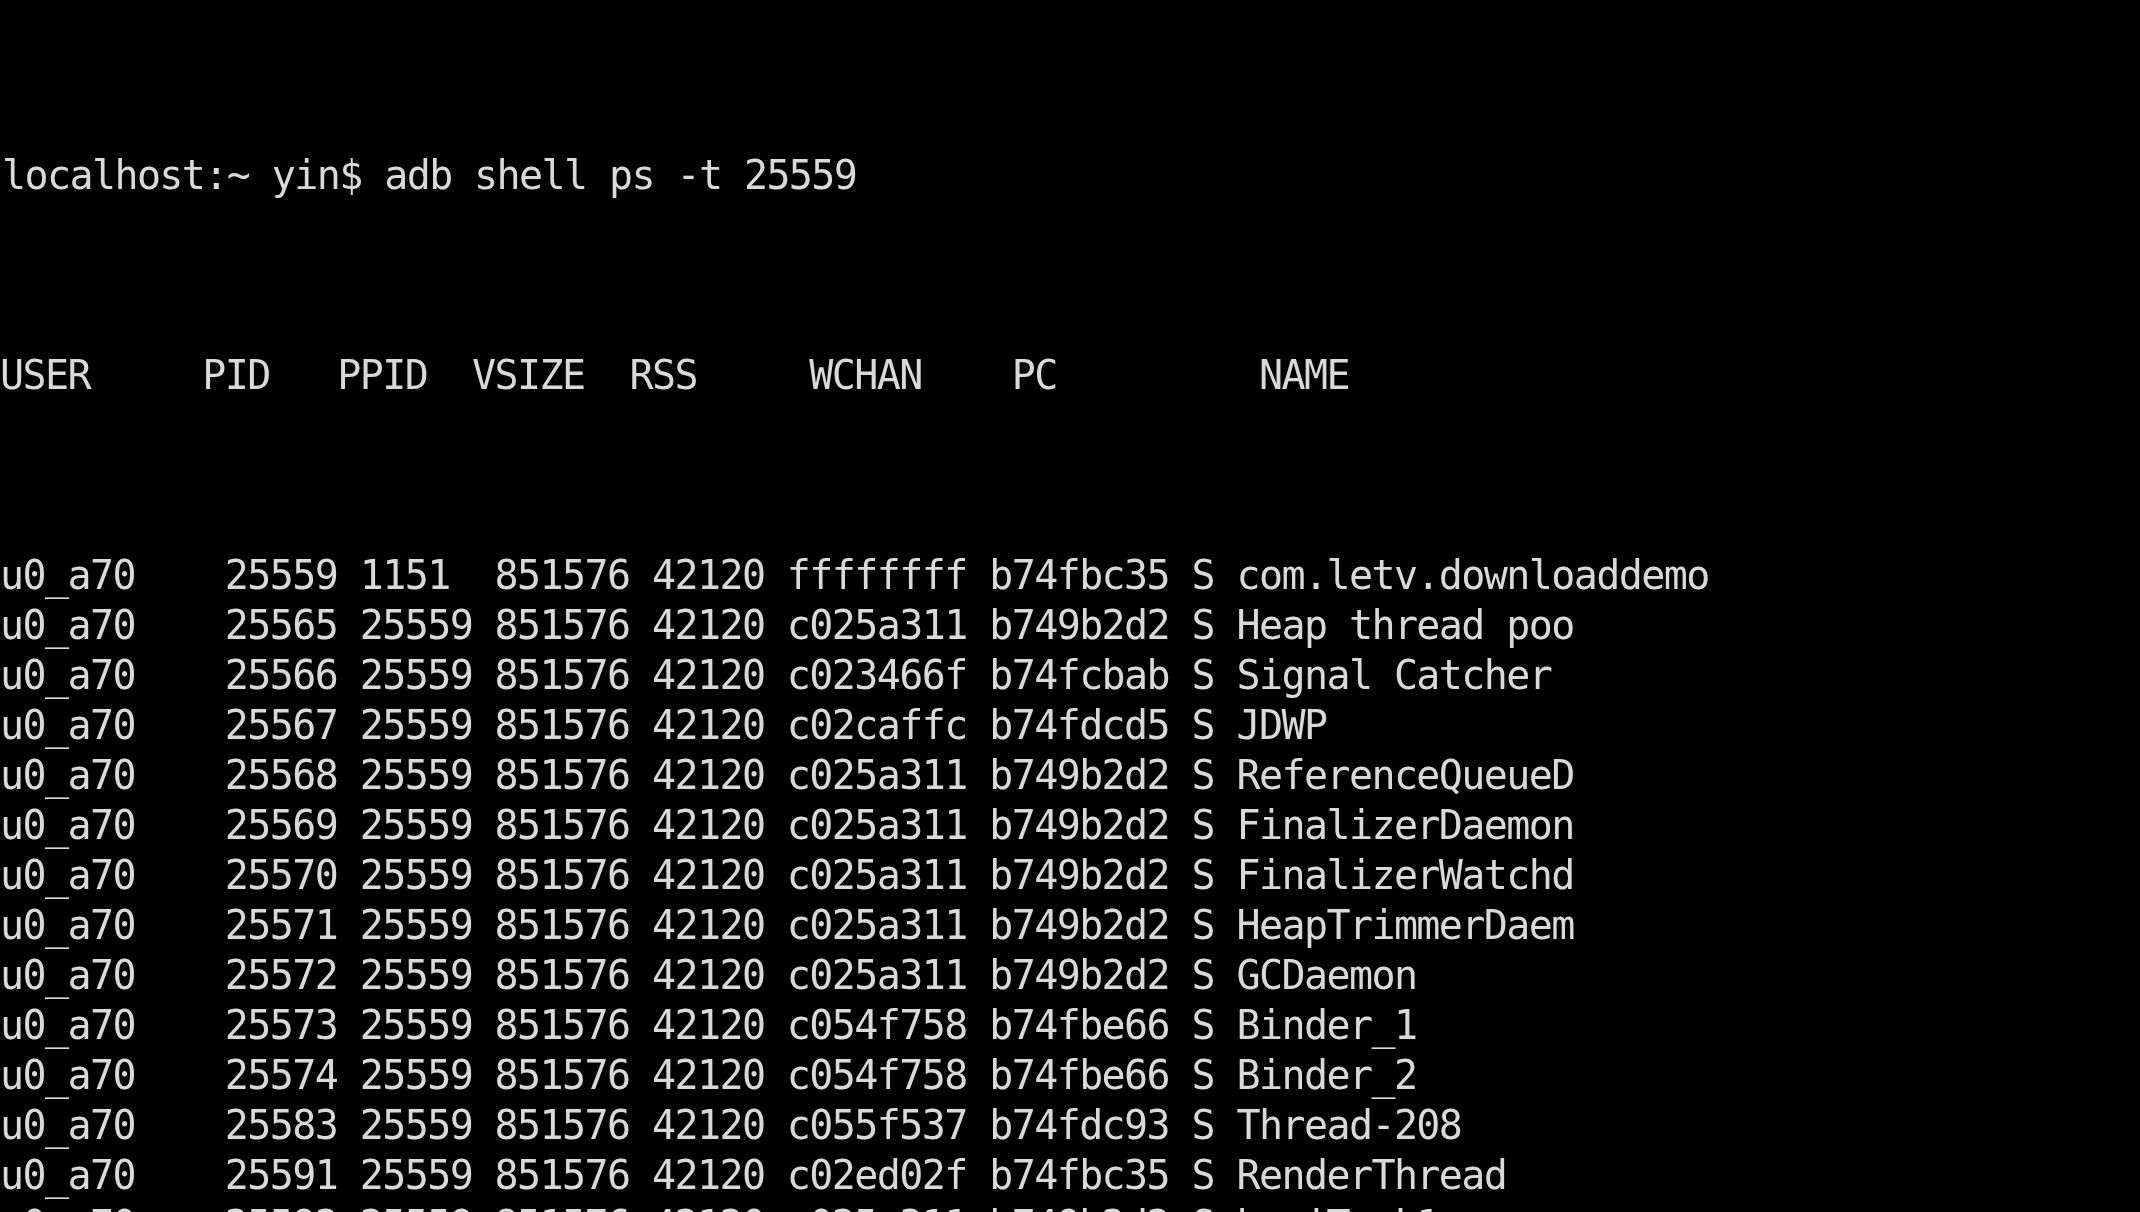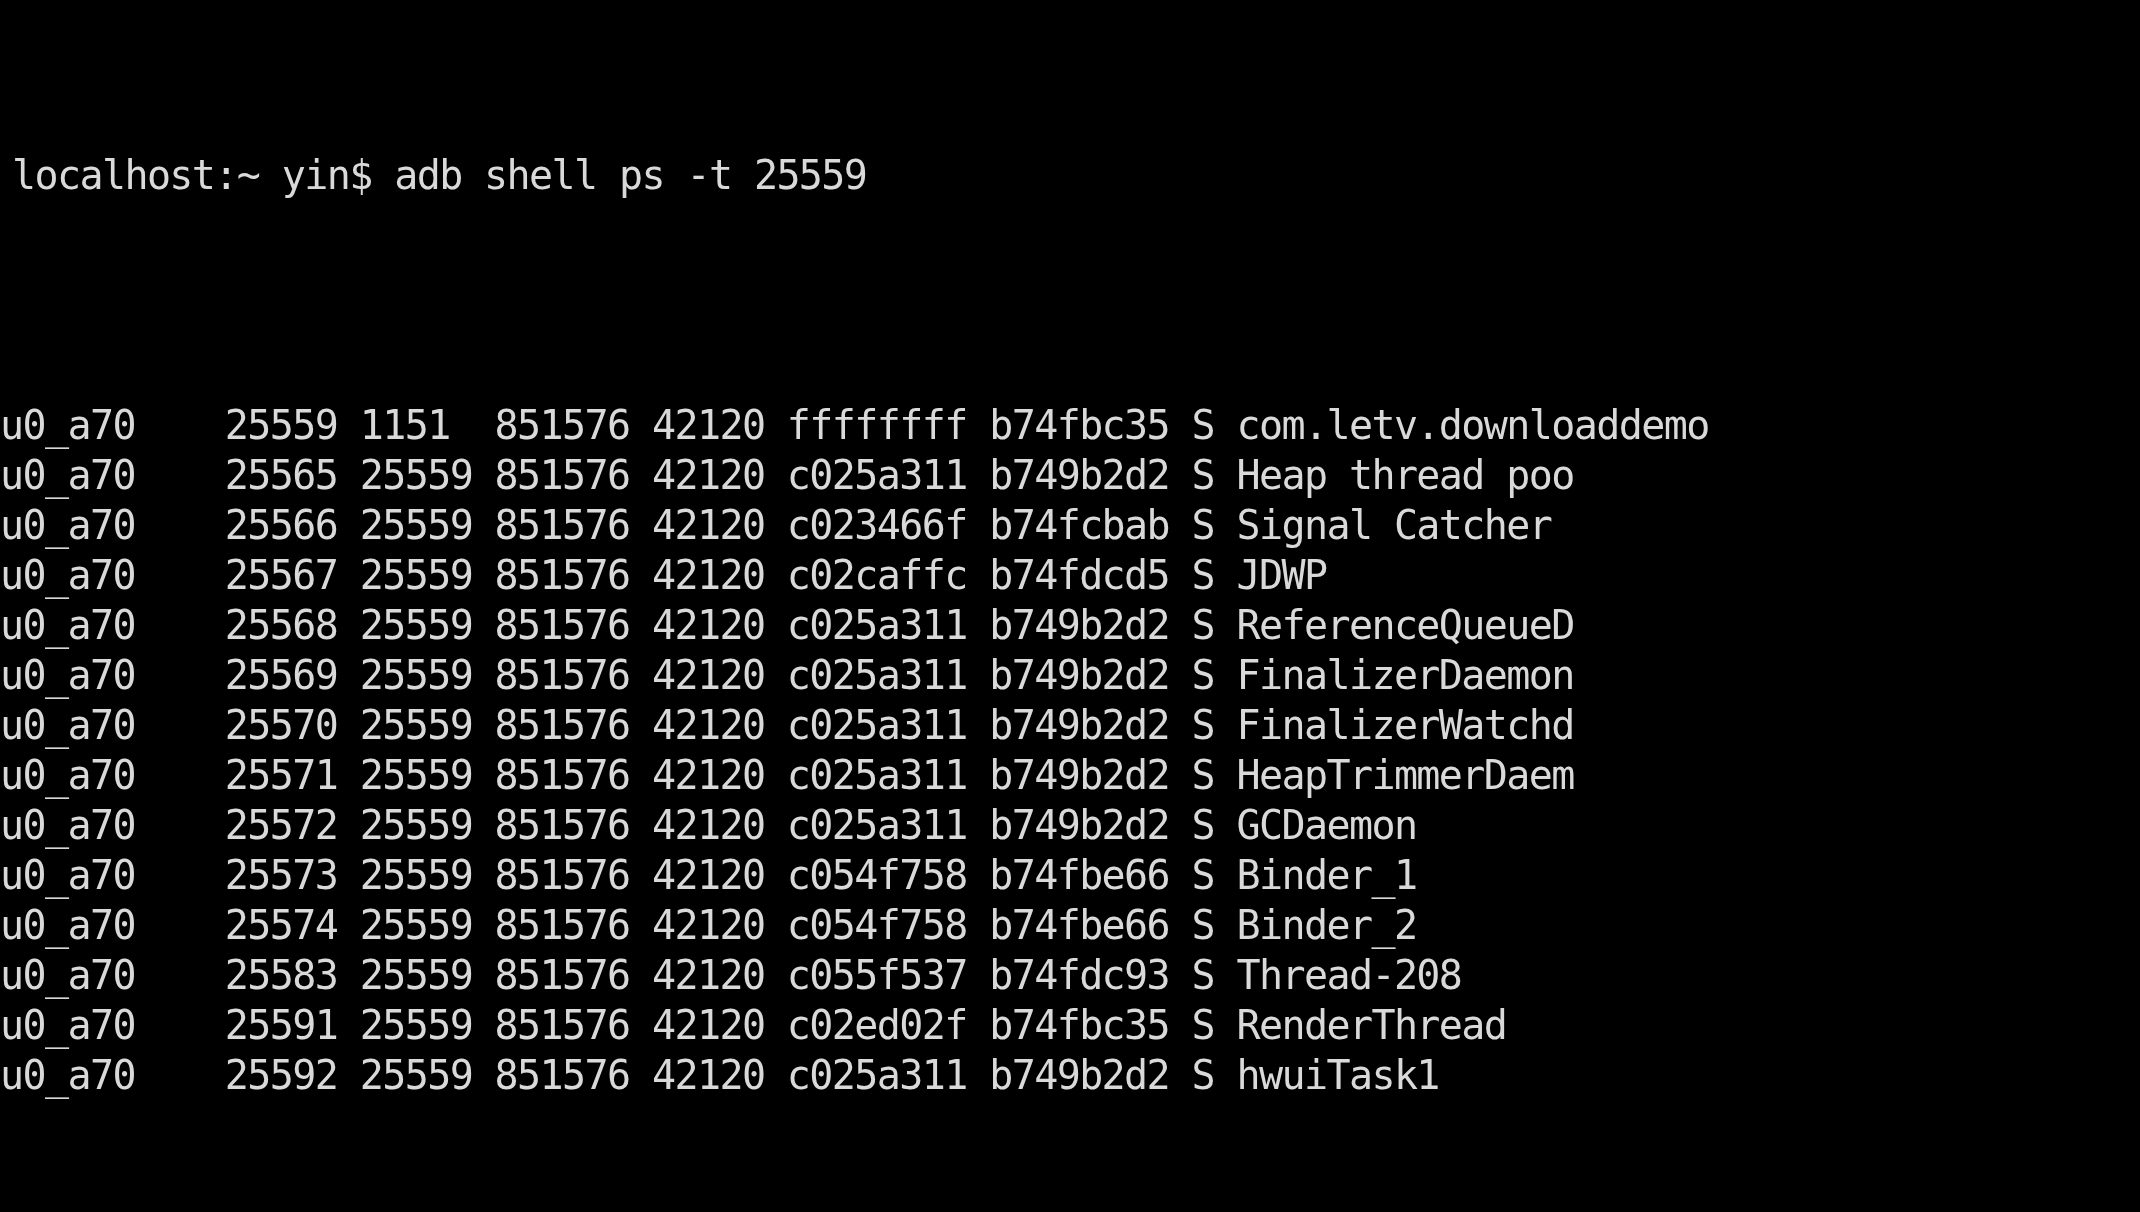--- a/index.html
+++ b/index.html
@@ -30,29 +30,30 @@
   .term-line {
     white-space: pre;
     height: 50px;
     line-height: 50px;
     margin: 0;
     padding: 0;
     display: block;
     overflow: hidden;
   }
   #prompt-line {
-    padding-left: 12px;
+    padding-left: 2px;
   }
   .term-body {
     display: block;
   }
 </style>
 </head>
 <body>
 
 <div id="terminal">
 
   <div class="term-line" id="prompt-line">localhost:~ yin$ adb shell ps -t 25559</div>
 
+  <div class="term-line">USER     PID   PPID  VSIZE  RSS     WCHAN    PC         NAME</div>
 
   <div class="term-body" id="rows-container"><div class="term-line">u0_a70    25559 1151  851576 42120 ffffffff b74fbc35 S com.letv.downloaddemo</div><div class="term-line">u0_a70    25565 25559 851576 42120 c025a311 b749b2d2 S Heap thread poo</div><div class="term-line">u0_a70    25566 25559 851576 42120 c023466f b74fcbab S Signal Catcher</div><div class="term-line">u0_a70    25567 25559 851576 42120 c02caffc b74fdcd5 S JDWP</div><div class="term-line">u0_a70    25568 25559 851576 42120 c025a311 b749b2d2 S ReferenceQueueD</div><div class="term-line">u0_a70    25569 25559 851576 42120 c025a311 b749b2d2 S FinalizerDaemon</div><div class="term-line">u0_a70    25570 25559 851576 42120 c025a311 b749b2d2 S FinalizerWatchd</div><div class="term-line">u0_a70    25571 25559 851576 42120 c025a311 b749b2d2 S HeapTrimmerDaem</div><div class="term-line">u0_a70    25572 25559 851576 42120 c025a311 b749b2d2 S GCDaemon</div><div class="term-line">u0_a70    25573 25559 851576 42120 c054f758 b74fbe66 S Binder_1</div><div class="term-line">u0_a70    25574 25559 851576 42120 c054f758 b74fbe66 S Binder_2</div><div class="term-line">u0_a70    25583 25559 851576 42120 c055f537 b74fdc93 S Thread-208</div><div class="term-line">u0_a70    25591 25559 851576 42120 c02ed02f b74fbc35 S RenderThread</div><div class="term-line">u0_a70    25592 25559 851576 42120 c025a311 b749b2d2 S hwuiTask1</div></div>
 
 </div>
 
 </body></html>

